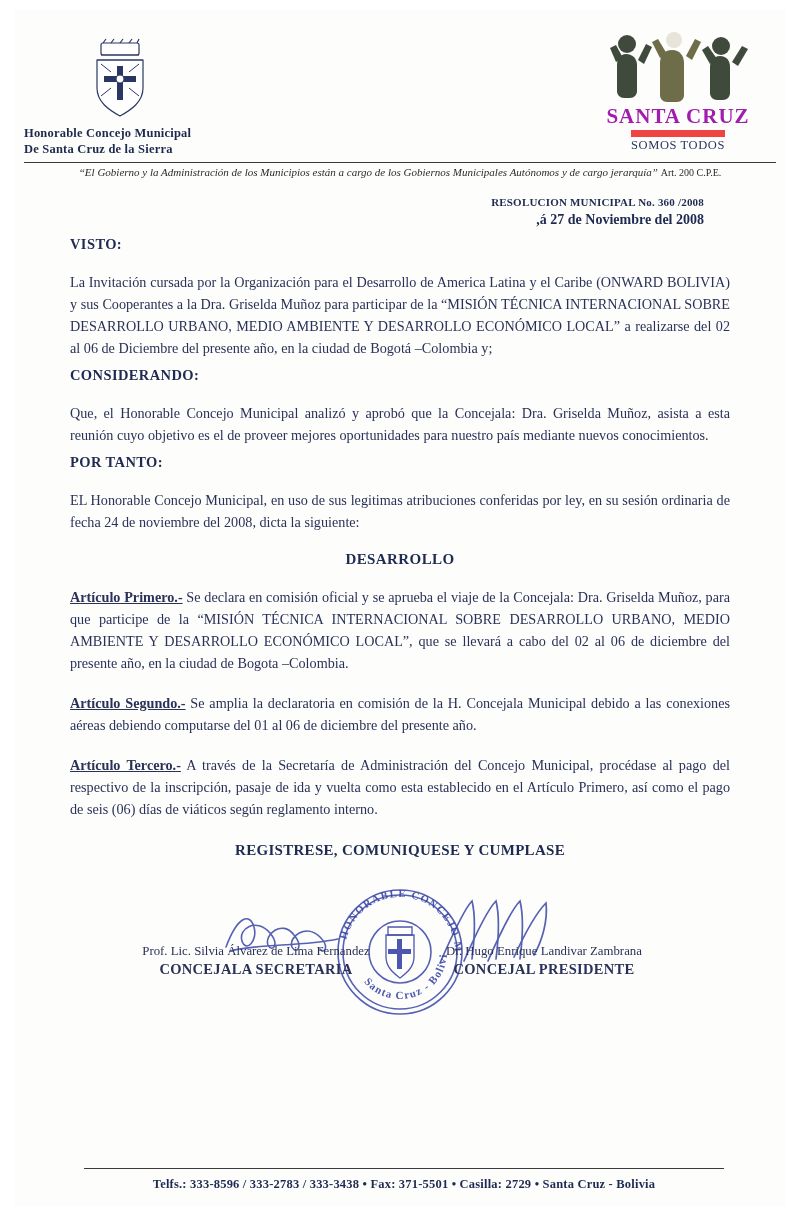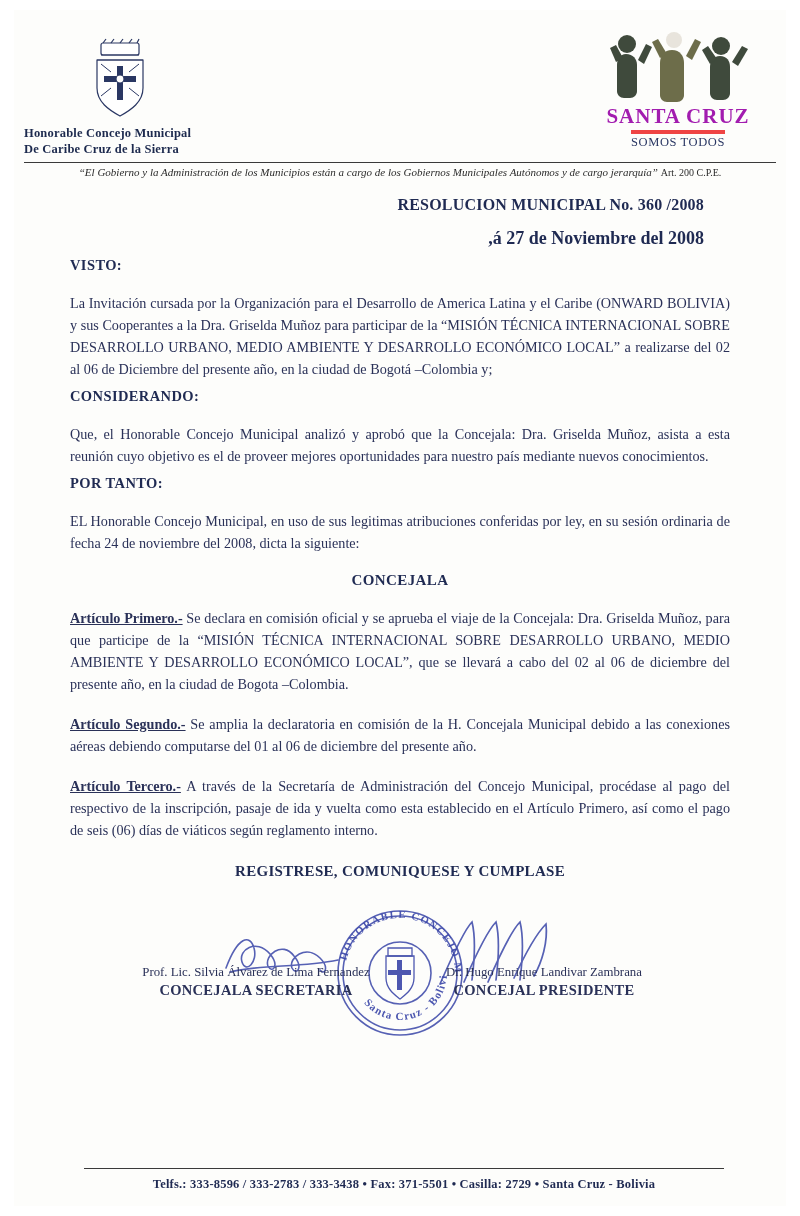--- a/index.html
+++ b/index.html
@@ -68,21 +68,21 @@
     letter-spacing: 1px;
     color: #a21caf;
     font-weight: bold;
     margin-top: 2px;
   }
   .logo .sc-sub {
     font-family: "Liberation Serif", serif;
     font-size: 12.5px;
     letter-spacing: 0.6px;
     color: #2a3763;
-    border-top: 4px solid #ef4444;
+    border-top: 7px solid #ef4444;
     display: inline-block;
     padding-top: 1px;
     margin-top: 1px;
   }
 
   .rule {
     border-top: 1px solid #3a3a3a;
     margin: 2px 10px 0 10px;
   }
   .motto {
@@ -97,33 +97,33 @@
   .motto .cite { font-style: normal; font-size: 10px; }
 
   
   .body {
     position: relative;
     padding: 18px 56px 0 56px;
     color: #222a4a;
   }
   .reso-title {
     text-align: right;
-    font-size: 16px;
+    font-size: 11px;
     font-weight: bold;
     color: #1f2a52;
     letter-spacing: 0.2px;
     padding-right: 26px;
   }
   .reso-date {
     text-align: right;
-    font-size: 18px;
+    font-size: 14px;
     font-weight: bold;
     color: #1f2a52;
     padding-right: 26px;
-    margin-top: 14px;
+    margin-top: 4px;
   }
   .label {
     font-size: 14.5px;
     font-weight: bold;
     color: #1f2a52;
     letter-spacing: 0.4px;
     margin-top: 8px;
   }
   p.para {
     font-size: 14.2px;
@@ -240,21 +240,21 @@
           <circle cx="31" cy="41" r="4" fill="#ffffff" stroke="#2a3763" stroke-width="1.2"></circle>
         </g>
         <g fill="none" stroke="#2a3763" stroke-width="1">
           <path d="M12 26 l10 8 M50 26 l-10 8 M12 58 l10 -8 M50 58 l-10 -8"></path>
         </g>
       </svg>
     </div>
 
     <div class="council-name">
       <div>Honorable Concejo Municipal</div>
-      <div>De Caribe Cruz de la Sierra</div>
+      <div>De Santa Cruz de la Sierra</div>
     </div>
 
     <div class="logo">
       <div class="figs">
         <svg width="140" height="70" viewBox="0 0 140 70">
           <g fill="#3f4a3c">
             <path d="M18 22 c-6 0 -9 5 -9 11 l0 26 c0 4 3 7 7 7 l6 0 c4 0 7 -3 7 -7 l0 -26 c0 -6 -4 -11 -11 -11 z"></path>
             <circle cx="19" cy="12" r="9"></circle>
             <path d="M8 30 l-6 -14 l6 -3 l7 13 z"></path>
             <path d="M30 28 l8 -16 l6 3 l-8 17 z"></path>
@@ -291,21 +291,21 @@
 
     <div class="label">VISTO:</div>
     <p class="para">La Invitación cursada por la Organización para el Desarrollo de America Latina y el Caribe (ONWARD BOLIVIA) y sus Cooperantes a la Dra. Griselda Muñoz para participar de la “MISIÓN TÉCNICA INTERNACIONAL SOBRE DESARROLLO URBANO, MEDIO AMBIENTE Y DESARROLLO ECONÓMICO LOCAL” a realizarse del 02 al 06 de Diciembre del presente año, en la ciudad de  Bogotá –Colombia y;</p>
 
     <div class="label">CONSIDERANDO:</div>
     <p class="para">Que, el Honorable Concejo Municipal analizó y aprobó que la Concejala: Dra. Griselda Muñoz, asista a esta reunión cuyo objetivo es el de proveer mejores oportunidades para nuestro país mediante nuevos conocimientos.</p>
 
     <div class="label">POR TANTO:</div>
     <p class="para">EL Honorable Concejo Municipal, en uso de sus legitimas atribuciones conferidas por ley, en su sesión ordinaria de fecha  24 de noviembre del 2008, dicta la siguiente:</p>
 
-    <div class="center-title">CONCEJALA</div>
+    <div class="center-title">DESARROLLO</div>
 
     <p class="para"><span class="art-head">Artículo Primero.-</span><span> Se declara en comisión oficial y se aprueba el viaje de la Concejala: Dra. Griselda Muñoz, para que participe de la “MISIÓN TÉCNICA INTERNACIONAL SOBRE DESARROLLO URBANO, MEDIO AMBIENTE Y DESARROLLO ECONÓMICO LOCAL”, que se llevará a cabo del 02 al 06 de diciembre del presente año, en la ciudad de Bogota –Colombia.</span></p>
 
     <p class="para"><span class="art-head">Artículo Segundo.-</span><span> Se amplia la declaratoria en comisión de la H. Concejala Municipal debido a las conexiones aéreas debiendo computarse del 01 al 06 de diciembre del presente año.</span></p>
 
     <p class="para"><span class="art-head">Artículo Tercero.-</span><span> A través de la Secretaría de Administración del Concejo Municipal, procédase al pago del respectivo de la inscripción, pasaje de ida y vuelta como esta establecido en el Artículo Primero, así como el pago de seis (06) días de viáticos según reglamento interno.</span></p>
 
     <div class="closing">REGISTRESE, COMUNIQUESE Y CUMPLASE</div>
 
     <div class="signatures">

